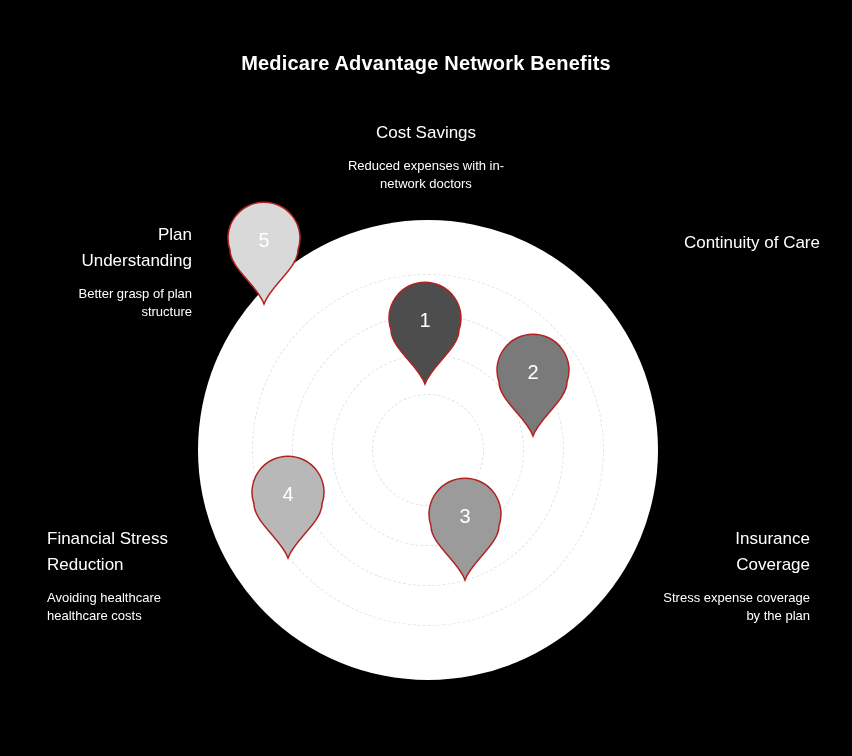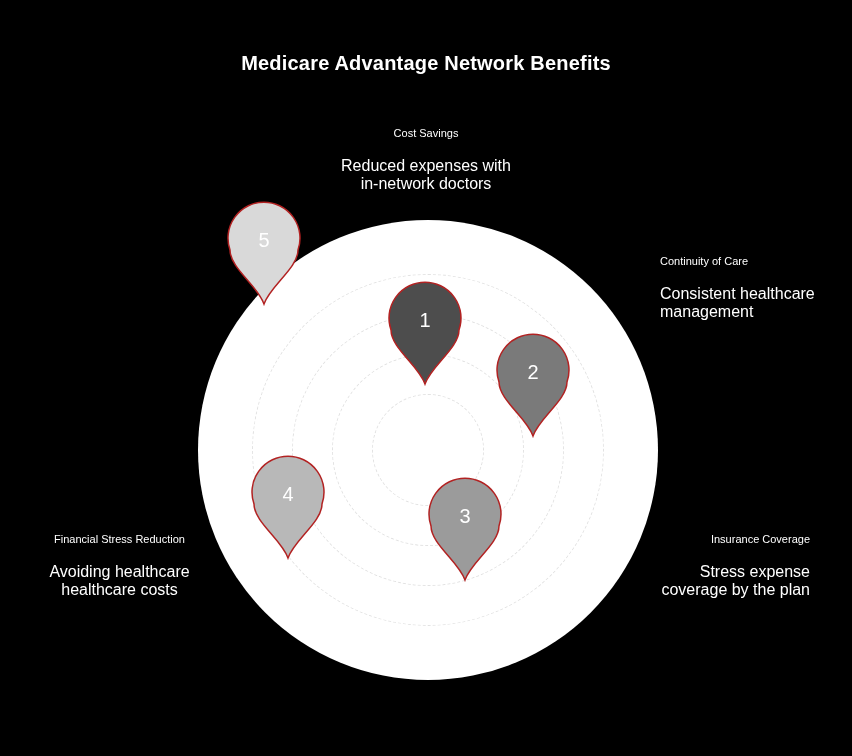--- a/index.html
+++ b/index.html
@@ -62,59 +62,59 @@
     font-size: 20px;
   }
   .pin-1 { left: 381px; top: 280px; }
   .pin-2 { left: 489px; top: 332px; }
   .pin-3 { left: 421px; top: 476px; }
   .pin-4 { left: 244px; top: 454px; }
   .pin-5 { left: 220px; top: 200px; }
 
   .label { position: absolute; }
   .label-heading {
-    font-size: 11px;
+    font-size: 17px;
     line-height: 26px;
     color: #ffffff;
   }
   .label-desc {
     margin-top: 11px;
-    font-size: 16px;
+    font-size: 13px;
     line-height: 18px;
     color: #ffffff;
   }
   .label-top {
     left: 338px;
     top: 120px;
     width: 176px;
     text-align: center;
   }
   .label-right-top {
     left: 660px;
-    top: 248px;
+    top: 230px;
     width: 160px;
-    text-align: left;
+    text-align: right;
   }
   .label-right-bottom {
     left: 660px;
     top: 526px;
     width: 150px;
     text-align: right;
   }
   .label-left-top {
     left: 57px;
     top: 222px;
     width: 135px;
     text-align: right;
   }
   .label-left-bottom {
     left: 47px;
     top: 526px;
     width: 145px;
-    text-align: center;
+    text-align: left;
   }
 </style>
 </head>
 <body>
 
 <div class="stage">
 
   <h1 class="title">Medicare Advantage Network Benefits</h1>
 
   <div class="big-circle">
@@ -149,27 +149,30 @@
     <text class="pin-number" x="44" y="40" text-anchor="middle" dominant-baseline="central">5</text>
   </svg>
 
   <div class="label label-top">
     <div class="label-heading">Cost Savings</div>
     <div class="label-desc">Reduced expenses with in-network doctors</div>
   </div>
 
   <div class="label label-right-top">
     <div class="label-heading">Continuity of Care</div>
-    <div class="label-desc">Consistent healthcare management</div>
   </div>
 
   <div class="label label-right-bottom">
     <div class="label-heading">Insurance Coverage</div>
     <div class="label-desc">Stress expense coverage by the plan</div>
   </div>
 
   <div class="label label-left-bottom">
     <div class="label-heading">Financial Stress Reduction</div>
     <div class="label-desc">Avoiding healthcare healthcare costs</div>
   </div>
 
+  <div class="label label-left-top">
+    <div class="label-heading">Plan Understanding</div>
+    <div class="label-desc">Better grasp of plan structure</div>
+  </div>
 
 </div>
 
 </body></html>

